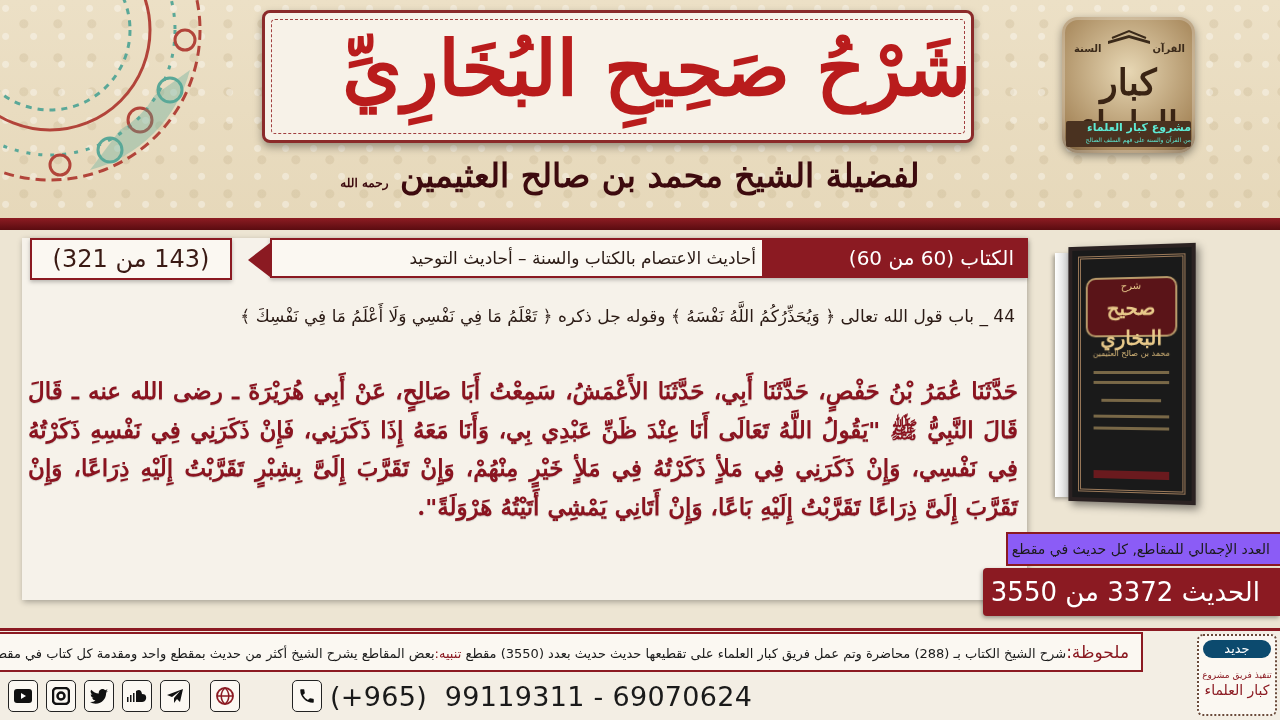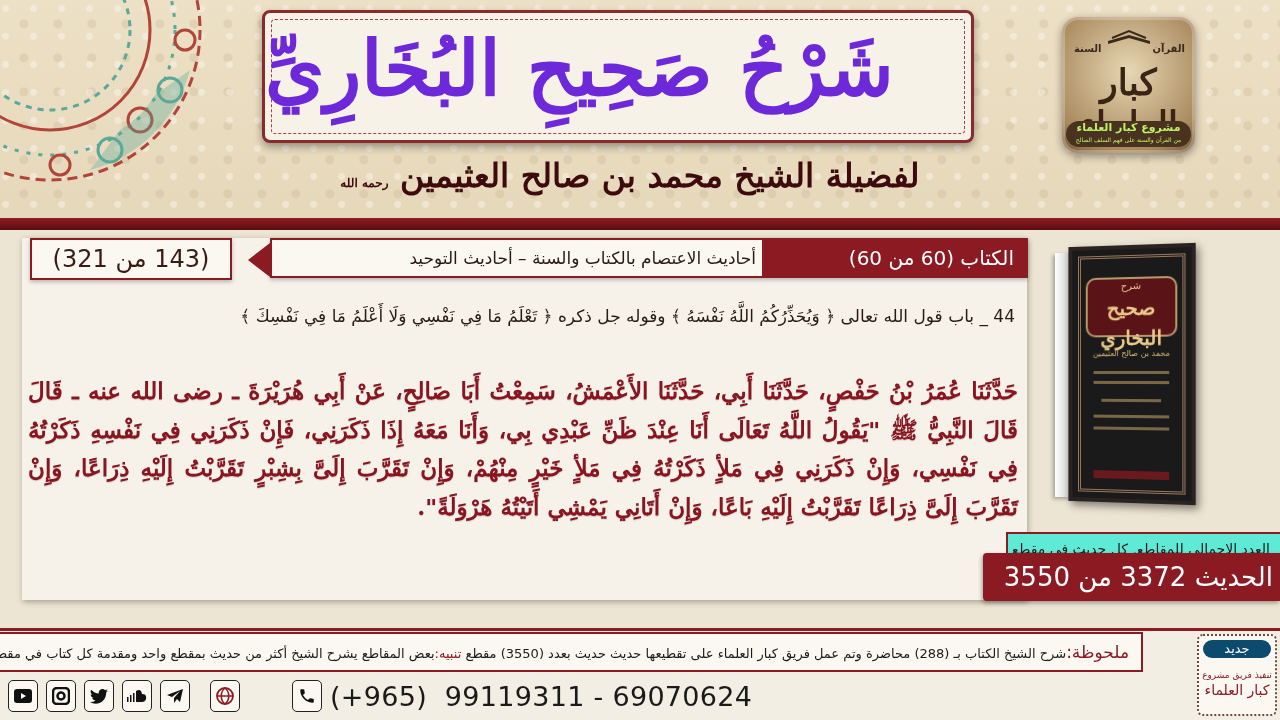--- a/index.html
+++ b/index.html
@@ -26,23 +26,23 @@
     background: #f7f2e8;
     border: 3px solid #8b2a2a;
     border-radius: 8px;
     box-shadow: 0 4px 8px rgba(0,0,0,.35);
   }
   .title-box::before {
     content: ""; position: absolute; inset: 6px;
     border: 1.5px dashed #a14040; border-radius: 4px;
   }
   .title-text {
-    position: absolute; left: 0; right: 0; top: 12px; text-align: left;
+    position: absolute; left: 0; right: 0; top: 12px; text-align: right;
     font-family: "DejaVu Serif", serif; font-weight: bold;
-    font-size: 76px; line-height: 1.15; color: #6d28d9;
+    font-size: 76px; line-height: 1.15; color: #b91c1c;
     direction: rtl;
   }
   .subtitle {
     position: absolute; left: 300px; width: 660px; top: 156px; text-align: center;
     font-family: "DejaVu Serif", serif; font-weight: bold;
     font-size: 33px; color: #3d0a0e; direction: rtl;
   }
   .logo {
     position: absolute; left: 1062px; top: 17px; width: 133px; height: 136px;
     border-radius: 16px;
@@ -55,21 +55,21 @@
   .logo-sunna { left: 12px; }
   .logo-book {
     position: absolute; left: 44px; top: 10px; width: 46px; height: 18px;
   }
   .logo-main {
     position: absolute; left: 0; right: 0; top: 44px; text-align: center;
     font-family: "DejaVu Serif", serif; font-size: 36px; font-weight: bold; color: #3a2414; direction: rtl;
   }
   .logo-band {
     position: absolute; left: 4px; right: 4px; top: 104px; height: 26px;
-    background: #4a3220; color: #bef264; text-align: center; direction: rtl; border-radius: 13px;
+    background: #4a3220; color: #5eead4; direction: rtl; border-radius: 2px;
   }
   .logo-band .l1 { font-size: 11px; font-weight: bold; line-height: 14px; display: block; }
   .logo-band .l2 { font-size: 6px; line-height: 9px; display: block; }
 
   .red-rule {
     position: absolute; left: 0; top: 218px; width: 1280px; height: 12px;
     background: linear-gradient(#8d1c22, #5a0c10);
   }
   
   .content-area {
@@ -143,27 +143,27 @@
     background: #5a1418; border: 2px solid #b89a6a; border-radius: 10px;
     color: #e8c98a; text-align: center; direction: rtl;
   }
   .book-plaque .small { font-size: 10px; display: block; line-height: 14px; }
   .book-plaque .big { font-family: "DejaVu Serif", serif; font-size: 20px; font-weight: bold; display: block; line-height: 30px; }
   .book-author { position: absolute; left: 10px; right: 10px; top: 100px; text-align: center; color: #d8b87a; font-size: 8px; direction: rtl; }
   .book-lines { position: absolute; left: 22px; right: 22px; height: 3px; background: rgba(200,170,110,.55); }
 
   .total-label {
     position: absolute; left: 1006px; top: 532px; width: 274px; height: 34px;
-    background: #5eead4; border: 2px solid #8b1a22; border-right: none;
+    background: #8b5cf6; border: 2px solid #8b1a22; border-right: none;
     direction: rtl; font-size: 14px; line-height: 30px; padding-right: 10px; color: #1a1a1a; white-space: nowrap;
   }
   .hadith-counter {
-    position: absolute; left: 983px; top: 553px; width: 297px; height: 48px;
+    position: absolute; left: 983px; top: 568px; width: 297px; height: 48px;
     background: #8b1a22; color: #fff; direction: rtl;
-    font-size: 26px; line-height: 48px; padding-right: 7px; white-space: nowrap;
+    font-size: 26px; line-height: 48px; padding-right: 20px; white-space: nowrap;
     border-radius: 4px 0 0 4px;
     box-shadow: -1px 2px 4px rgba(0,0,0,.35);
   }
   
   .footer {
     position: absolute; left: 0; top: 628px; width: 1280px; height: 92px;
     background: #f3eee4;
     border-top: 3px solid #8b1a22;
   }
   .note-bar {

